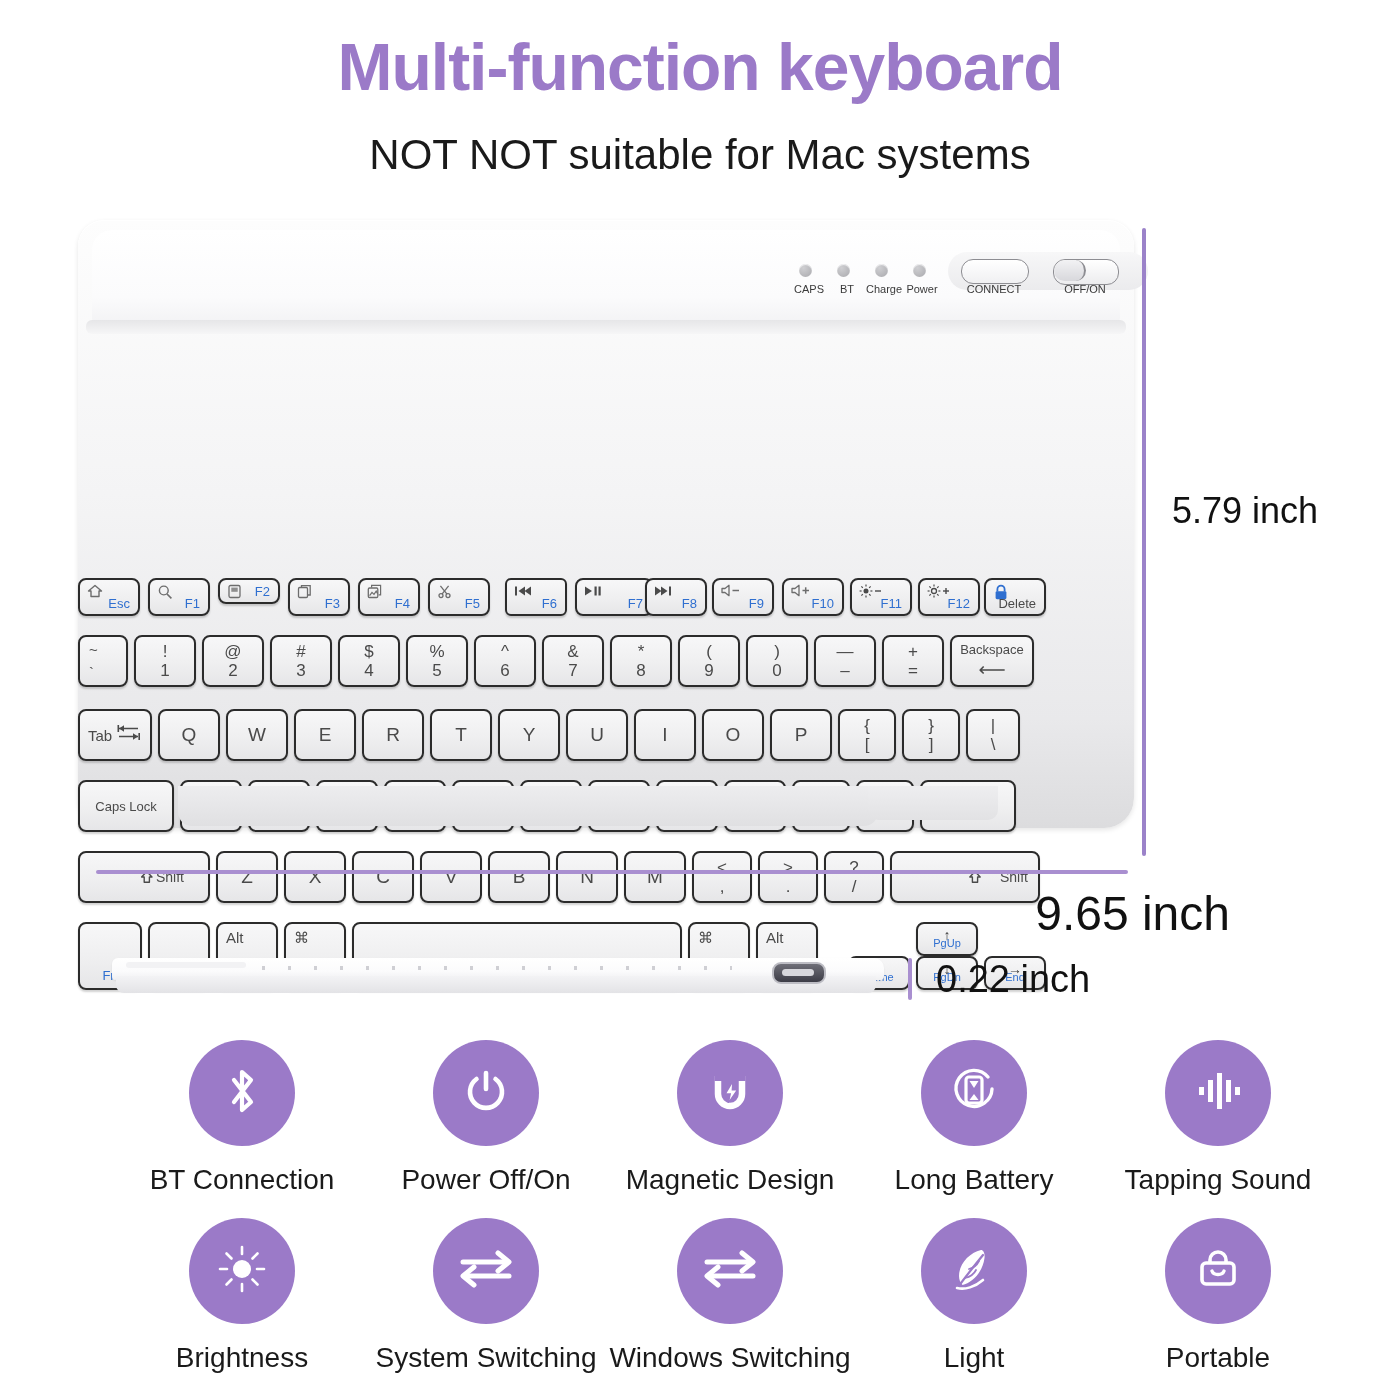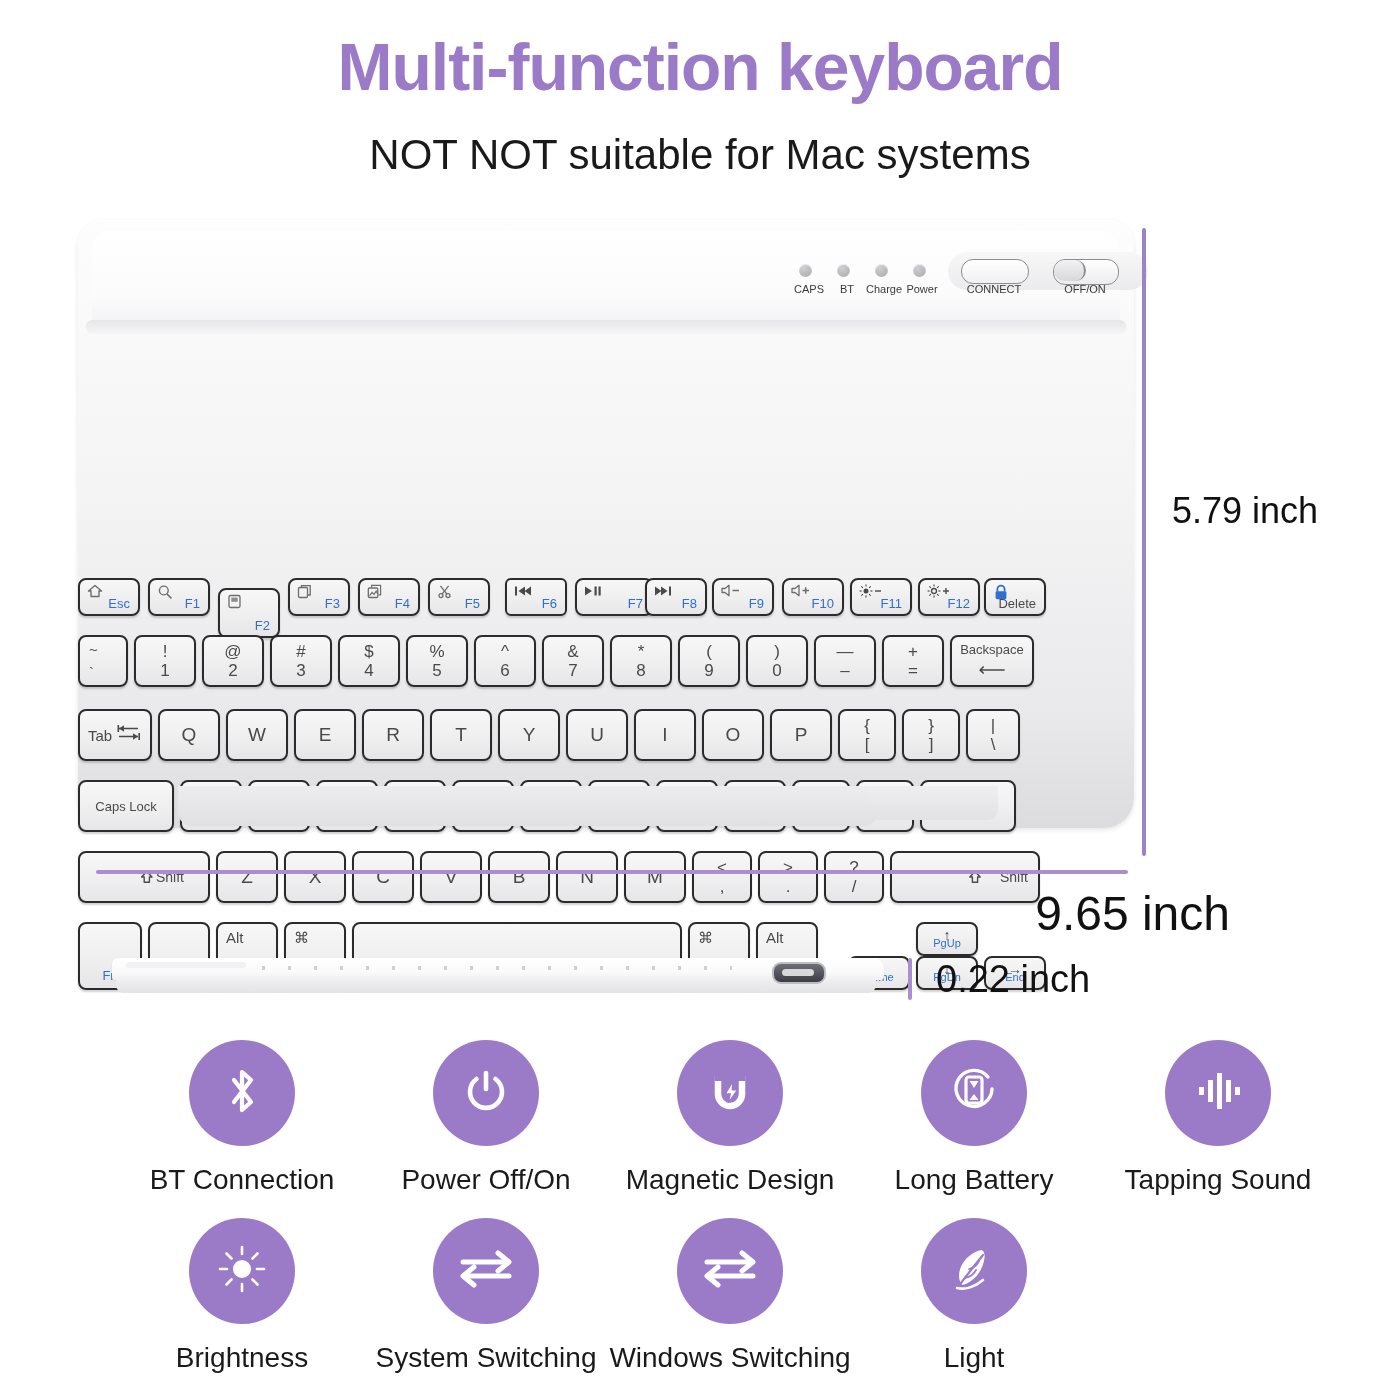--- a/index.html
+++ b/index.html
@@ -190,21 +190,21 @@
             </svg></span>
           <span class="br-f" style="color:#2f6fd0">Esc</span>
         </div>
         <div class="key" style="left: 70px; top: 358px; width: 62px; height: 38px;">
           <span class="ic"><svg width="16" height="16" viewBox="0 0 16 16">
               <circle cx="6.8" cy="6.5" r="4.4" fill="none" stroke="#6d6d6d" stroke-width="1.4"></circle>
               <line x1="10" y1="10" x2="14.4" y2="14.4" stroke="#6d6d6d" stroke-width="1.6"></line>
             </svg></span>
           <span class="br-f" style="color:#2f6fd0">F1</span>
         </div>
-        <div class="key" style="left: 140px; top: 368px; width: 62px; height: 50px;">
+        <div class="key" style="left: 140px; top: 358px; width: 62px; height: 26px;">
           <span class="ic"><svg width="15" height="15" viewBox="0 0 15 15">
               <rect x="2" y="1.5" width="11" height="12" rx="1.5" fill="none" stroke="#6d6d6d" stroke-width="1.3"></rect>
               <rect x="4.3" y="3.6" width="6.4" height="4.2" fill="#8e8e8e"></rect>
             </svg></span>
           <span class="br-f" style="color:#2f6fd0">F2</span>
         </div>
         <div class="key" style="left: 210px; top: 358px; width: 62px; height: 38px;">
           <span class="ic"><svg width="15" height="15" viewBox="0 0 15 15">
               <rect x="1.5" y="3.5" width="9" height="10" rx="1.2" fill="none" stroke="#6d6d6d" stroke-width="1.3"></rect>
               <path d="M4.5 3.2 V1.6 H13.2 V11 H11" fill="none" stroke="#6d6d6d" stroke-width="1.3"></path>
@@ -689,16 +689,26 @@
           <div class="fcirc">
             <span><svg width="54" height="54" viewBox="0 0 54 54">
                 <path d="M34 8c-12 3-22 14-22 26 0 4 1.5 7 3.5 9 9-2 20-12 22-27 .6-4.5-1-8-3.5-8Z" fill="#fff"></path>
                 <path d="M11 45C17 37 27 24 36 13" stroke="#9b7ac8" stroke-width="2.2" fill="none" stroke-linecap="round"></path>
                 <path d="M18 36c4-1 9-4 11-8M22 27c4-1 8-4 10-8" stroke="#9b7ac8" stroke-width="1.8" fill="none" stroke-linecap="round"></path>
                 <path d="M10 46c8 2 18-1 26-8" stroke="#fff" stroke-width="2.6" fill="none" stroke-linecap="round"></path>
               </svg></span>
           </div>
           <div class="flbl">Light</div>
         </div>
+        <div class="fcell">
+          <div class="fcirc">
+            <span><svg width="54" height="54" viewBox="0 0 54 54">
+                <path d="M19 22v-4a8 8 0 0 1 16 0v4" fill="none" stroke="#fff" stroke-width="3.6"></path>
+                <rect x="11" y="21" width="32" height="21" rx="4" fill="none" stroke="#fff" stroke-width="3.6"></rect>
+                <path d="M21 29c1.6 4.6 10.4 4.6 12 0" fill="none" stroke="#fff" stroke-width="3.4" stroke-linecap="round"></path>
+              </svg></span>
+          </div>
+          <div class="flbl">Portable</div>
+        </div>
       </div>
   </div>
 
 </div>
 
 </body></html>

